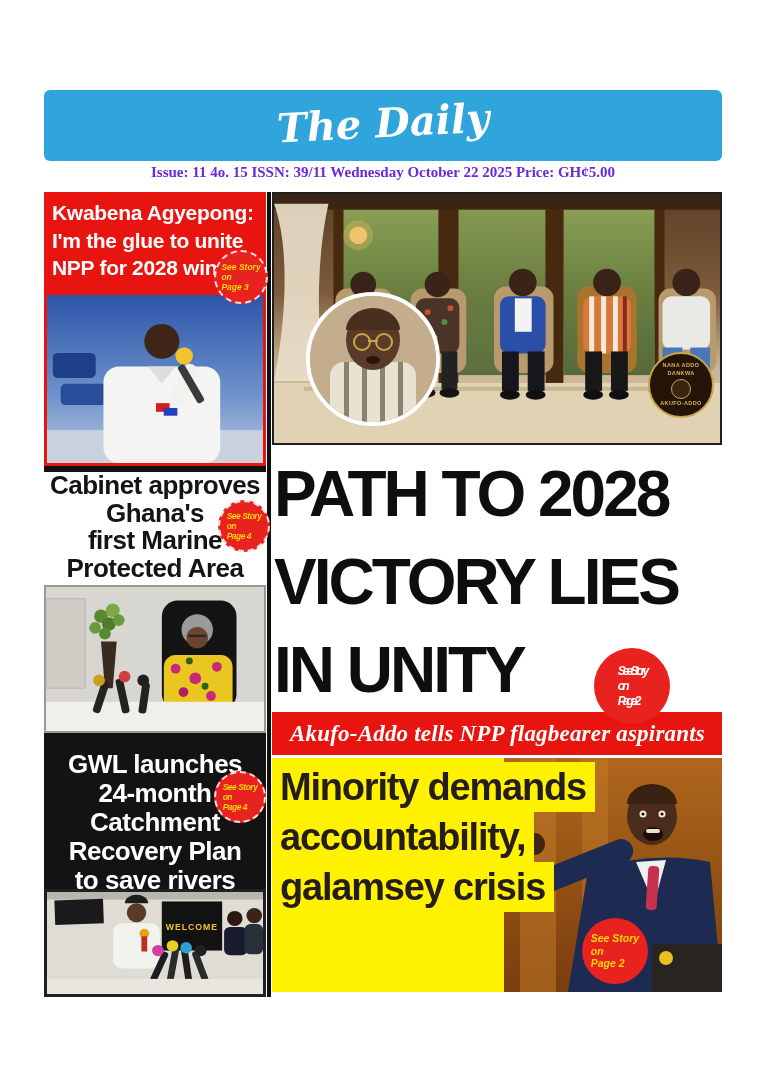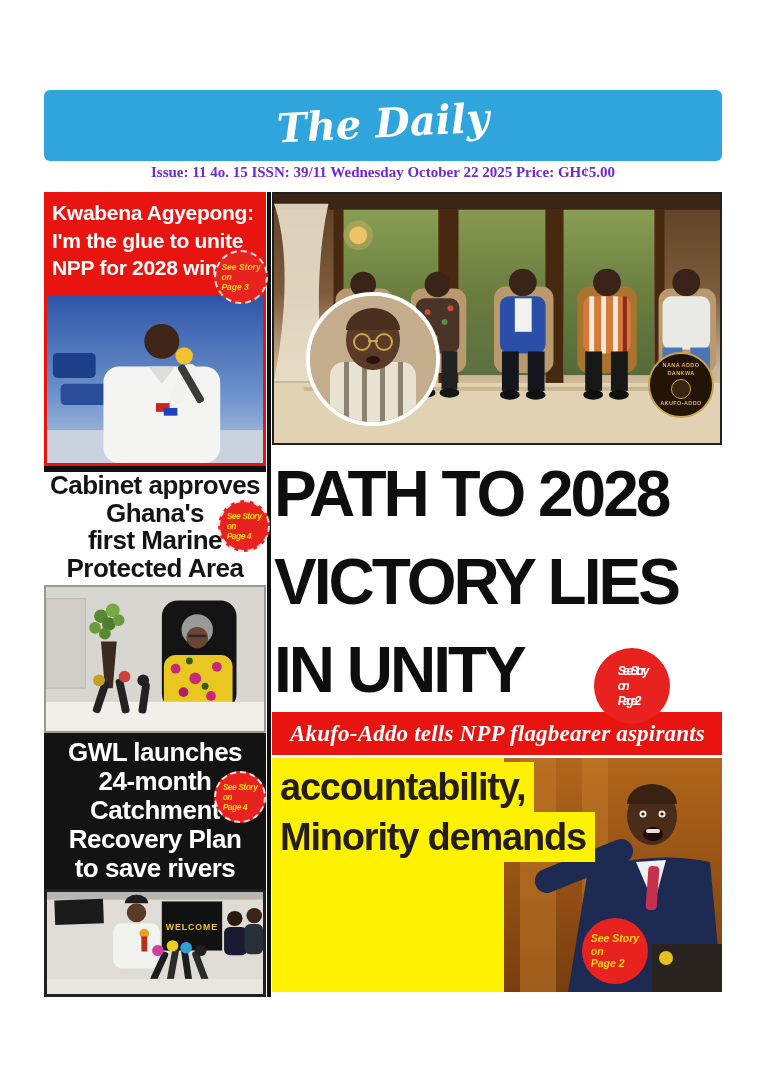--- a/index.html
+++ b/index.html
@@ -33,21 +33,21 @@
   .badge-a{width:54px;height:54px;right:-2px;bottom:-12px;}
 
   .photo-frame{box-sizing:border-box;overflow:hidden;}
   .photo1{left:44px;top:292px;width:222px;height:174px;border:3px solid #E8140F;}
   .rule1{left:44px;top:466px;width:222px;height:6px;background:#101010;}
   .box-cabinet{left:44px;top:472px;width:222px;height:84px;text-align:center;color:#141414;
                font:700 26px/1.06 "Liberation Sans",sans-serif;letter-spacing:-.5px;}
   .badge-c{width:52px;height:52px;right:-4px;top:28px;}
   .photo2{left:44px;top:585px;width:222px;height:148px;border:2px solid #9a9a94;}
   .box-gwl{left:44px;top:733px;width:222px;height:156px;background:#131313;color:#fff;text-align:center;
-           font:700 26px/1.12 "Liberation Sans",sans-serif;letter-spacing:-.5px;box-sizing:border-box;padding-top:5px;}
+           font:700 26px/1.12 "Liberation Sans",sans-serif;letter-spacing:-.5px;box-sizing:border-box;padding-top:17px;}
   .badge-g{width:52px;height:52px;right:0;top:38px;}
   .photo3{left:44px;top:889px;width:222px;height:108px;border:3px solid #202020;}
 
   
   .main-photo{left:272px;top:192px;width:450px;height:253px;border:2px solid #202020;}
   .inset{position:absolute;left:32px;top:98px;width:126px;height:126px;border-radius:50%;
          border:4px solid #fff;overflow:hidden;background:#cbb392;z-index:3;}
   .stamp{position:absolute;right:6px;top:158px;width:62px;height:62px;border-radius:50%;
          background:#241408;border:2px solid #C9A44A;color:#D8B35A;z-index:3;
          display:flex;flex-direction:column;align-items:center;justify-content:center;
@@ -348,21 +348,22 @@
           <circle cx="158" cy="56" r="3.5" fill="#f2ece0"></circle>
         <circle cx="139" cy="56" r="1.6" fill="#1d0d06"></circle>
           <circle cx="158" cy="56" r="1.6" fill="#1d0d06"></circle>
         <ellipse cx="149" cy="76" rx="10" ry="7" fill="#1d0d06"></ellipse>
         <rect x="142" y="71" width="14" height="4" rx="2" fill="#e8e0d0"></rect>
         <rect x="148" y="186" width="70" height="48" fill="#2a2420"></rect>
         <circle cx="162" cy="200" r="7" fill="#e8c020"></circle>
       </svg>
     </div>
     <div class="minority-lines">
+      <span>Minority demands</span>
       <span>accountability,</span>
-      <span>Minority demands</span>
+      <span>galamsey crisis</span>
     </div>
     <div class="badge badge-y">See Story
 on
 Page 2</div>
   </div>
 
 </div>
 
 </body></html>

